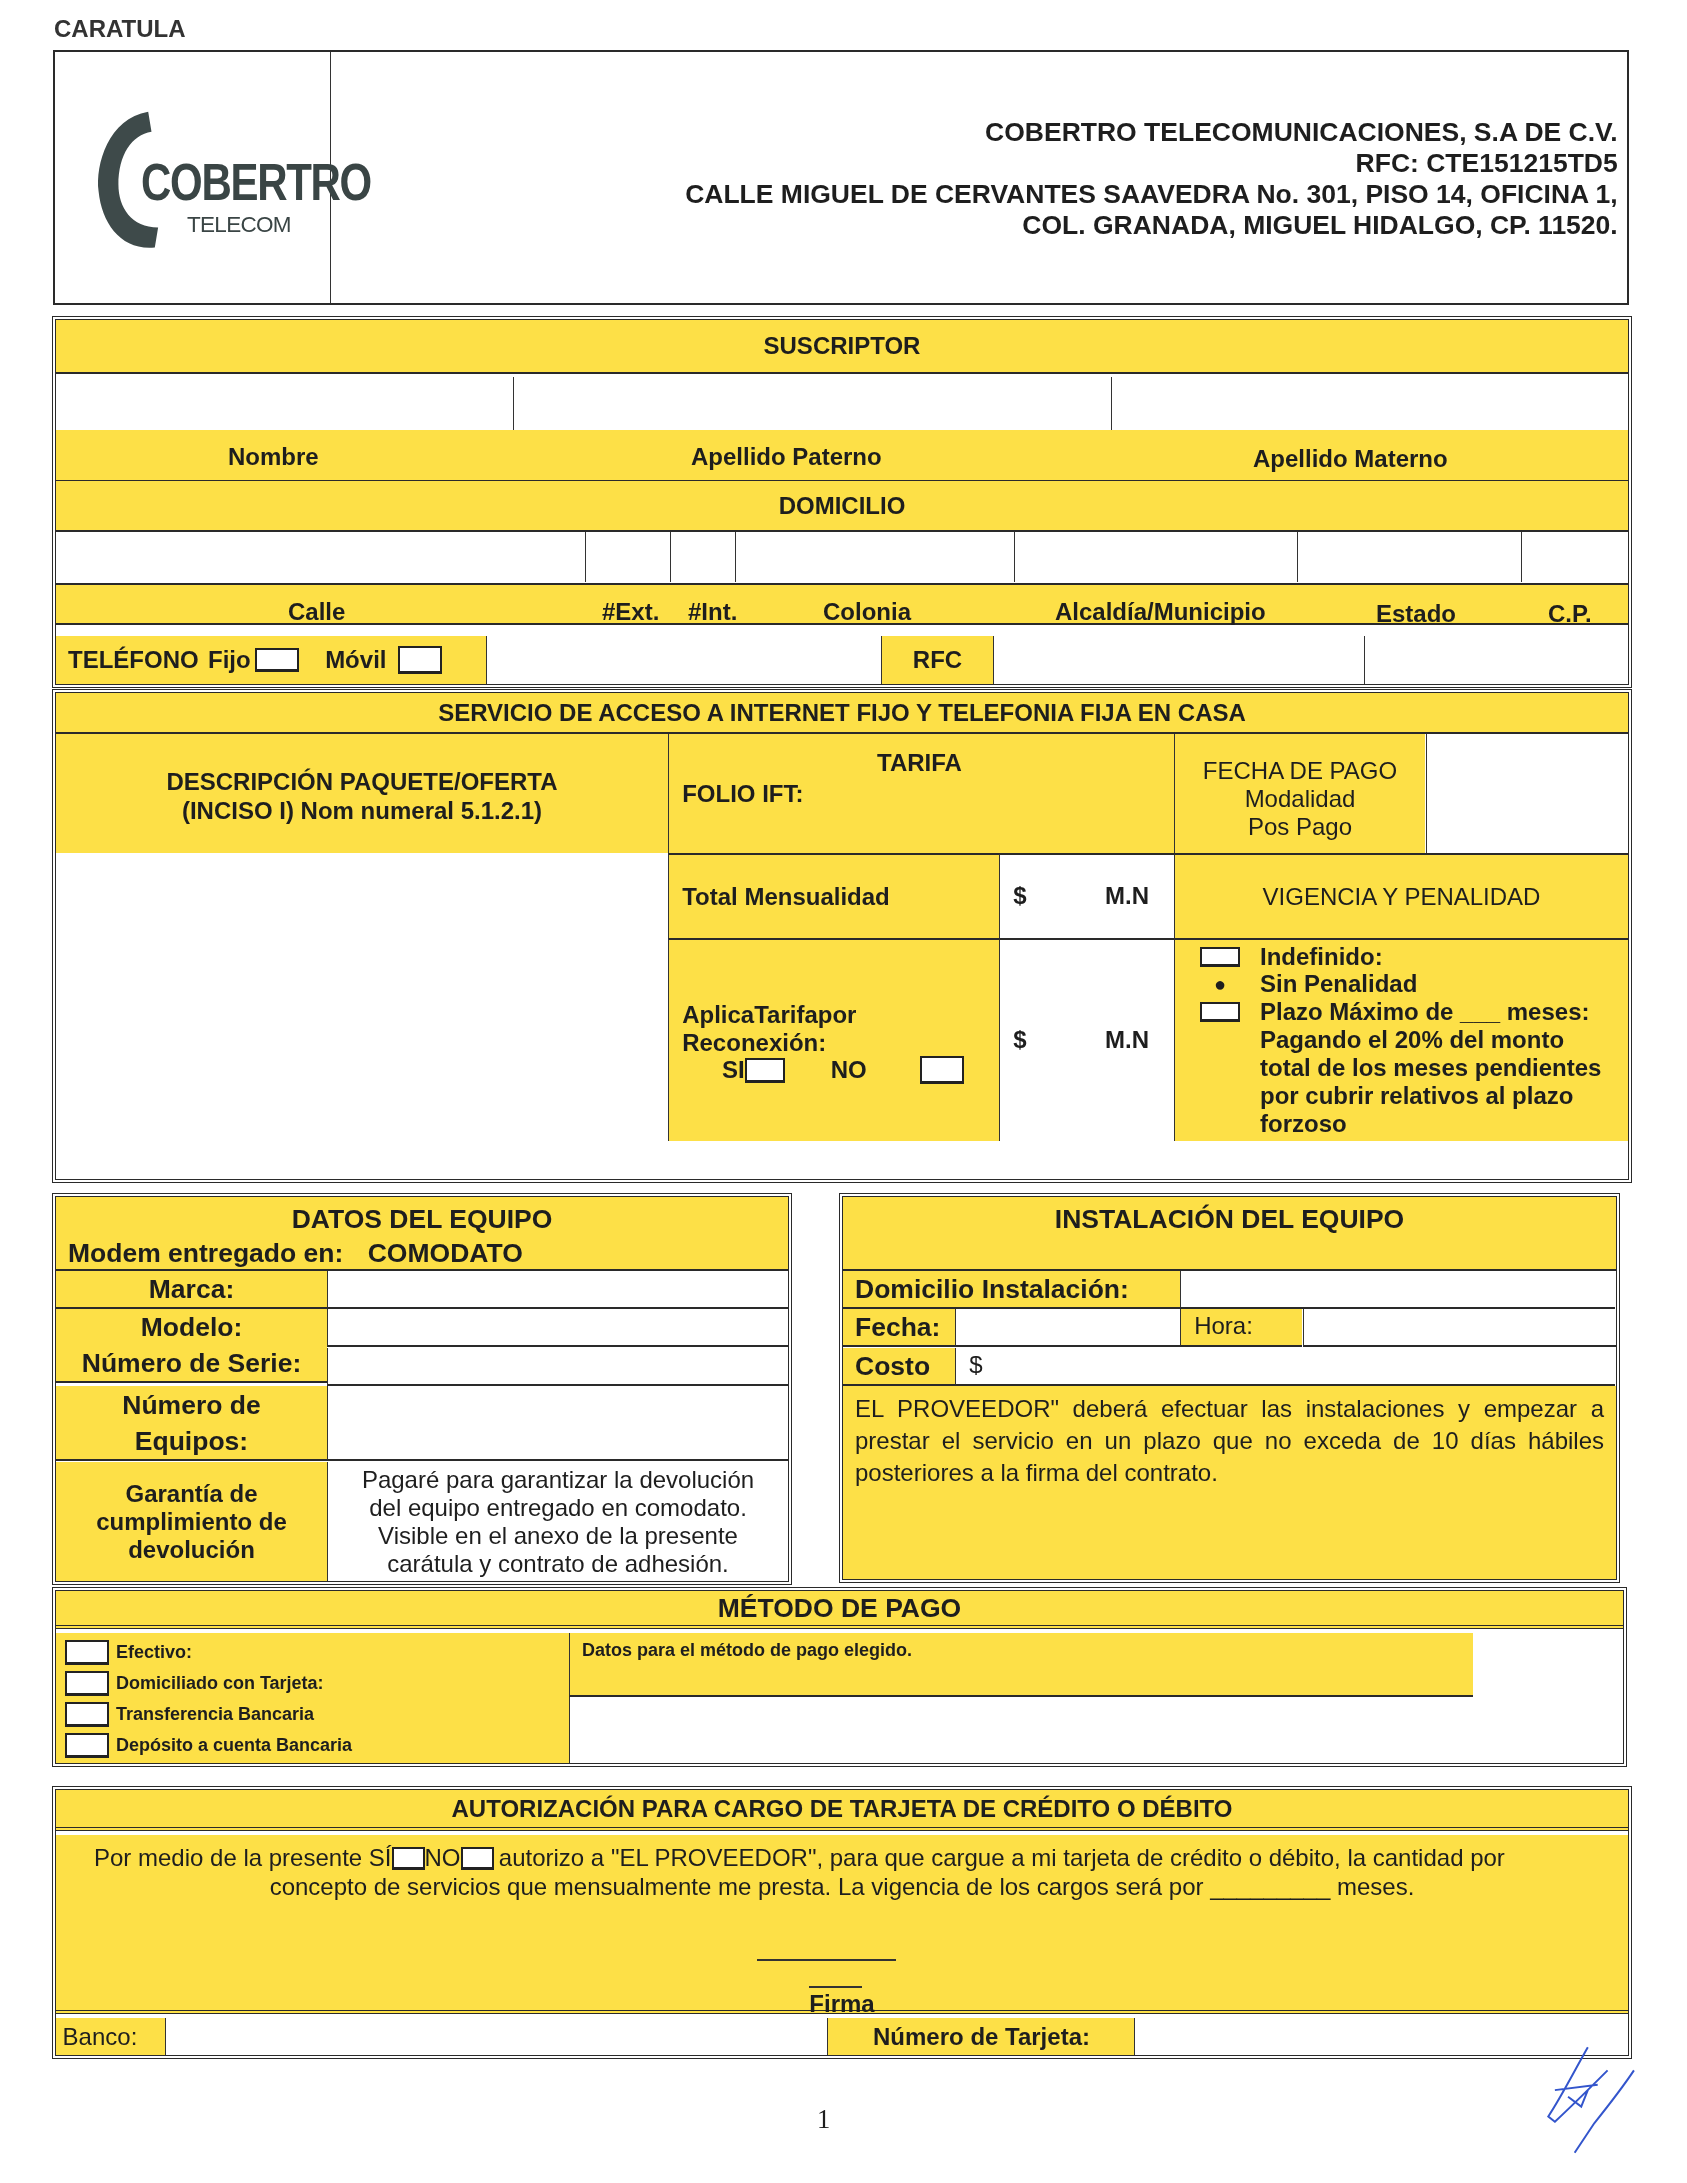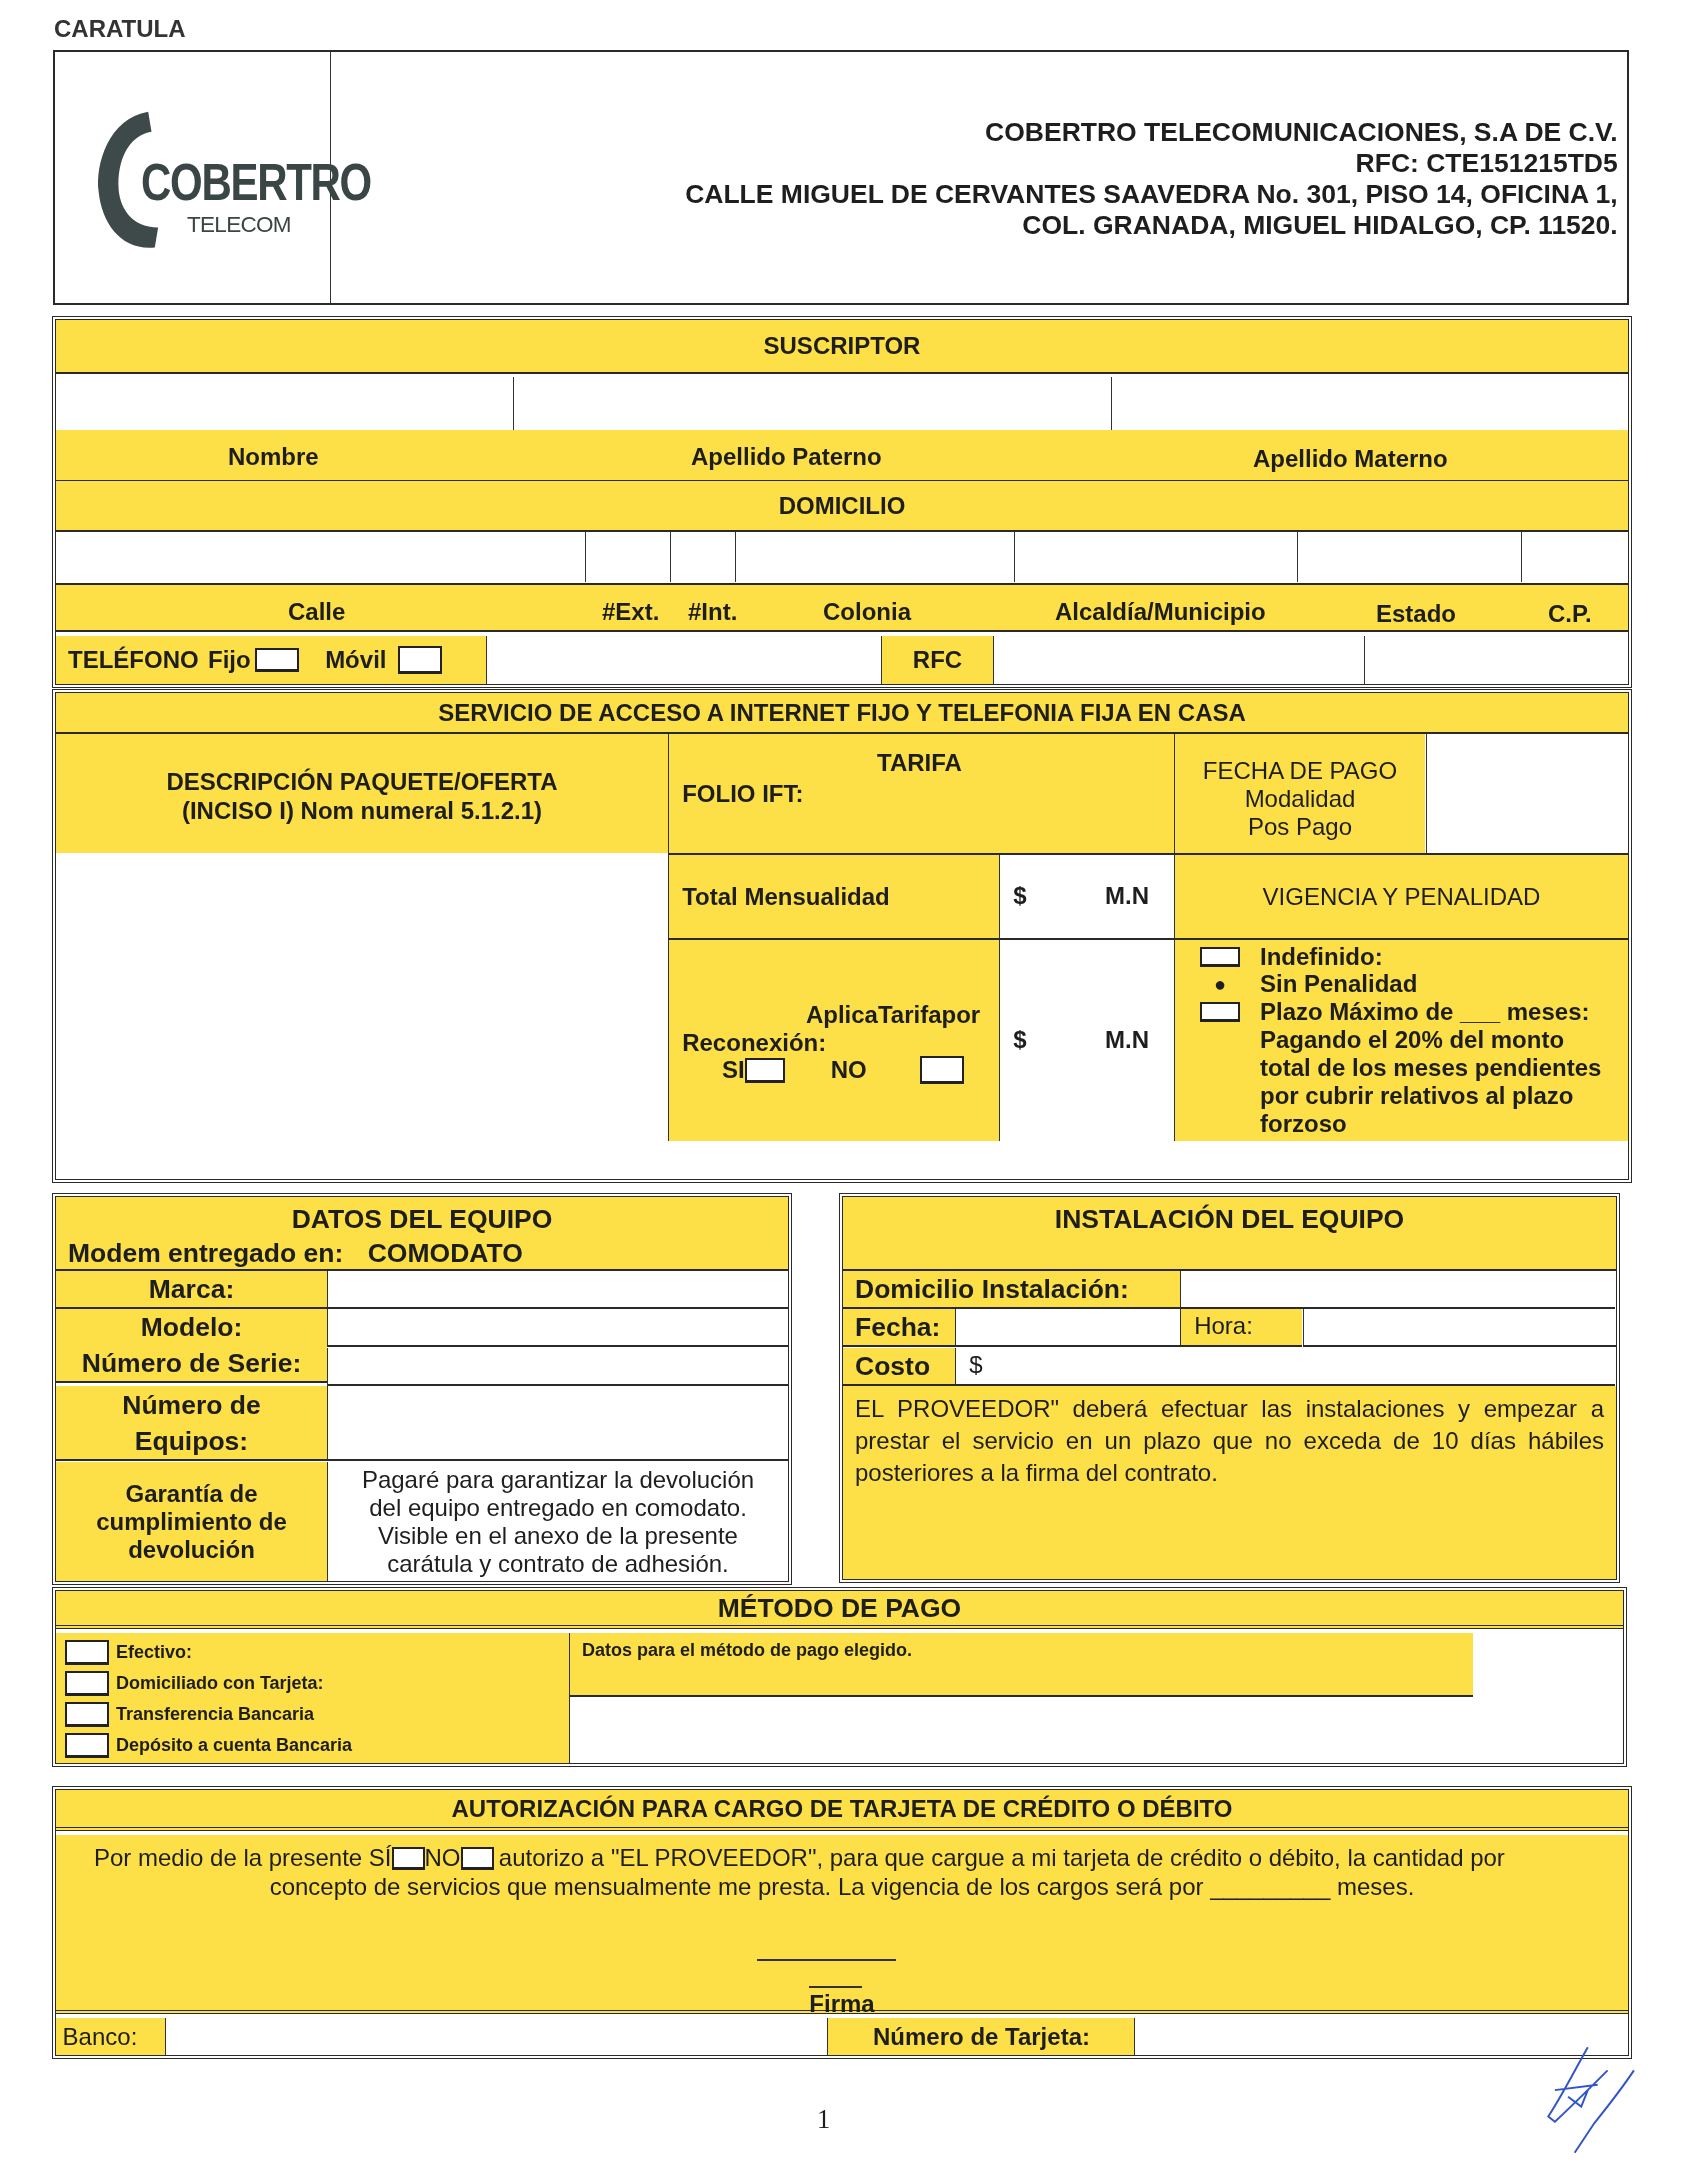--- a/index.html
+++ b/index.html
@@ -55,21 +55,21 @@
   <div class="abs gray ctr bold t36" style="left:0; top:161px; width:100%; height:51px; border-bottom:2px solid #2a2a2a;">DOMICILIO</div>
 
   <div class="abs white" style="left:0; top:212px; width:529px; height:50px;"></div>
   <div class="abs white vl" style="left:529px; top:212px; width:85px; height:50px;"></div>
   <div class="abs white vl" style="left:614px; top:212px; width:65px; height:50px;"></div>
   <div class="abs white vl" style="left:679px; top:212px; width:279px; height:50px;"></div>
   <div class="abs white vl" style="left:958px; top:212px; width:283px; height:50px;"></div>
   <div class="abs white vl" style="left:1241px; top:212px; width:224px; height:50px;"></div>
   <div class="abs white vl" style="left:1465px; top:212px; width:107px; height:50px;"></div>
 
-  <div class="abs gray bold t36" style="left:0; top:263px; width:100%; height:49px; border-top:2px solid #2a2a2a; border-bottom:2px solid #2a2a2a;">
+  <div class="abs gray bold t36" style="left:0; top:263px; width:100%; height:42px; border-top:2px solid #2a2a2a; border-bottom:2px solid #2a2a2a;">
     <span class="abs" style="left:232px; top:13.2px;">Calle</span>
     <span class="abs" style="left:546px; top:13.2px;">#Ext.</span>
     <span class="abs" style="left:632px; top:13.2px;">#Int.</span>
     <span class="abs" style="left:767px; top:13.2px;">Colonia</span>
     <span class="abs" style="left:999px; top:13.2px;">Alcaldía/Municipio</span>
     <span class="abs" style="left:1320px; top:14.6px;">Estado</span>
     <span class="abs" style="left:1492px; top:14.6px;">C.P.</span>
   </div>
 
   <div class="abs gray bold t36 lft" style="left:0; top:316px; width:430px; height:48px; padding-left:12px; gap:4px;">
@@ -107,21 +107,21 @@
   <div class="abs white vl" style="left:1370px; top:41px; width:202px; height:119px;"></div>
 
   <div class="abs gray bold t36 lft vl" style="left:612px; top:160px; width:331px; height:85px; padding-left:13.2px; border-top:2px solid #2a2a2a;">Total  Mensualidad</div>
   <div class="abs white bold t36 vl" style="left:943px; top:160px; width:175px; height:85px; border-top:2px solid #2a2a2a;">
     <span class="abs" style="left:13.2px; top:26.5px;">$</span>
     <span class="abs" style="left:105px; top:26.5px;">M.N</span>
   </div>
   <div class="abs gray ctr t36 vl" style="left:1118px; top:160px; width:454px; height:85px; border-top:2px solid #2a2a2a;">VIGENCIA Y PENALIDAD</div>
 
   <div class="abs gray bold t36 vl" style="left:612px; top:245px; width:331px; height:203px; border-top:2px solid #2a2a2a;">
-    <div class="abs" style="left:13.2px; top:61px; width:298px; display:flex; justify-content:flex-end;">
+    <div class="abs" style="left:13.2px; top:61px; width:298px; display:flex; justify-content:flex-start;">
       <span>Aplica</span>
       <span>Tarifa</span>
       <span>por</span>
     </div>
     <span class="abs" style="left:13.2px; top:89px;">Reconexión:</span>
     <div class="abs lft" style="left:53px; top:116px;">
       <span>SI</span>
       <span class="cb" style="width:40px; height:25px;"></span>
       <span style="margin-left:46px;">NO</span>
       <span class="cb" style="width:44px; height:28px; margin-left:53px;"></span>

